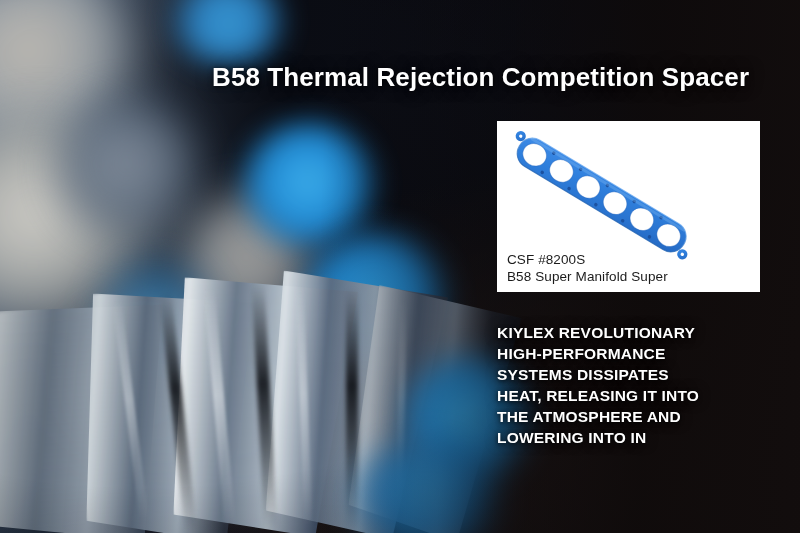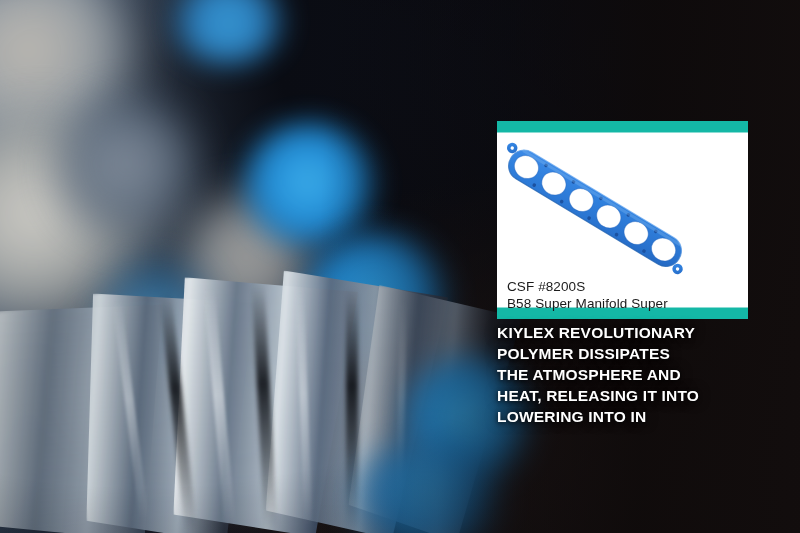--- a/index.html
+++ b/index.html
@@ -127,23 +127,24 @@
     white-space: nowrap;
     text-shadow: 0 1px 5px rgba(0,0,0,.75), 0 0 16px rgba(0,0,0,.5);
   }
 
   
   #product-card {
     position: absolute;
     left: 497px;
     top: 121px;
     width: 251px;
-    height: 198px;
-    background: #14b8a6;
+    height: 171px;
+    background: #ffffff;
     overflow: hidden;
+    padding-left: 12px;
   }
   #product-image {
     position: absolute;
     inset: 0;
   }
   #product-image svg { display: block; width: 100%; height: 100%; }
   #card-caption {
     position: absolute;
     left: 10px;
     bottom: 7px;
@@ -201,20 +202,21 @@
     <div class="spec s2"></div>
     <div class="spec s3"></div>
     <div class="spec s4"></div>
 
     <div class="tip t4"></div>
     <div class="tip t5"></div>
   </div>
 
   <div class="bg-layer bg-vignette"></div>
 
+  <div id="title">B58 Thermal Rejection Competition Spacer</div>
 
   <div id="product-card">
 
     <div id="product-image">
       <svg viewBox="0 0 251 175" xmlns="http://www.w3.org/2000/svg" aria-hidden="true">
         <defs>
           <linearGradient id="partGrad" x1="0" y1="0" x2="1" y2="1">
             <stop offset="0%" stop-color="#3f8ce8"></stop>
             <stop offset="38%" stop-color="#2f7fdc"></stop>
             <stop offset="72%" stop-color="#2a74d0"></stop>
@@ -269,19 +271,20 @@
     </div>
 
     <div id="card-caption">
       <div>CSF #8200S</div>
       <div>B58 Super Manifold Super</div>
     </div>
   </div>
 
   <div id="body-copy">
     <div class="line">KIYLEX REVOLUTIONARY</div>
-    <div class="line">POLYMER DISSIPATES</div>
+    <div class="line">HIGH-PERFORMANCE</div>
+    <div class="line">SYSTEMS DISSIPATES</div>
+    <div class="line">HEAT, RELEASING IT INTO</div>
     <div class="line">THE ATMOSPHERE AND</div>
-    <div class="line">HEAT, RELEASING IT INTO</div>
     <div class="line">LOWERING INTO IN</div>
   </div>
 
 </div>
 
 </body></html>

